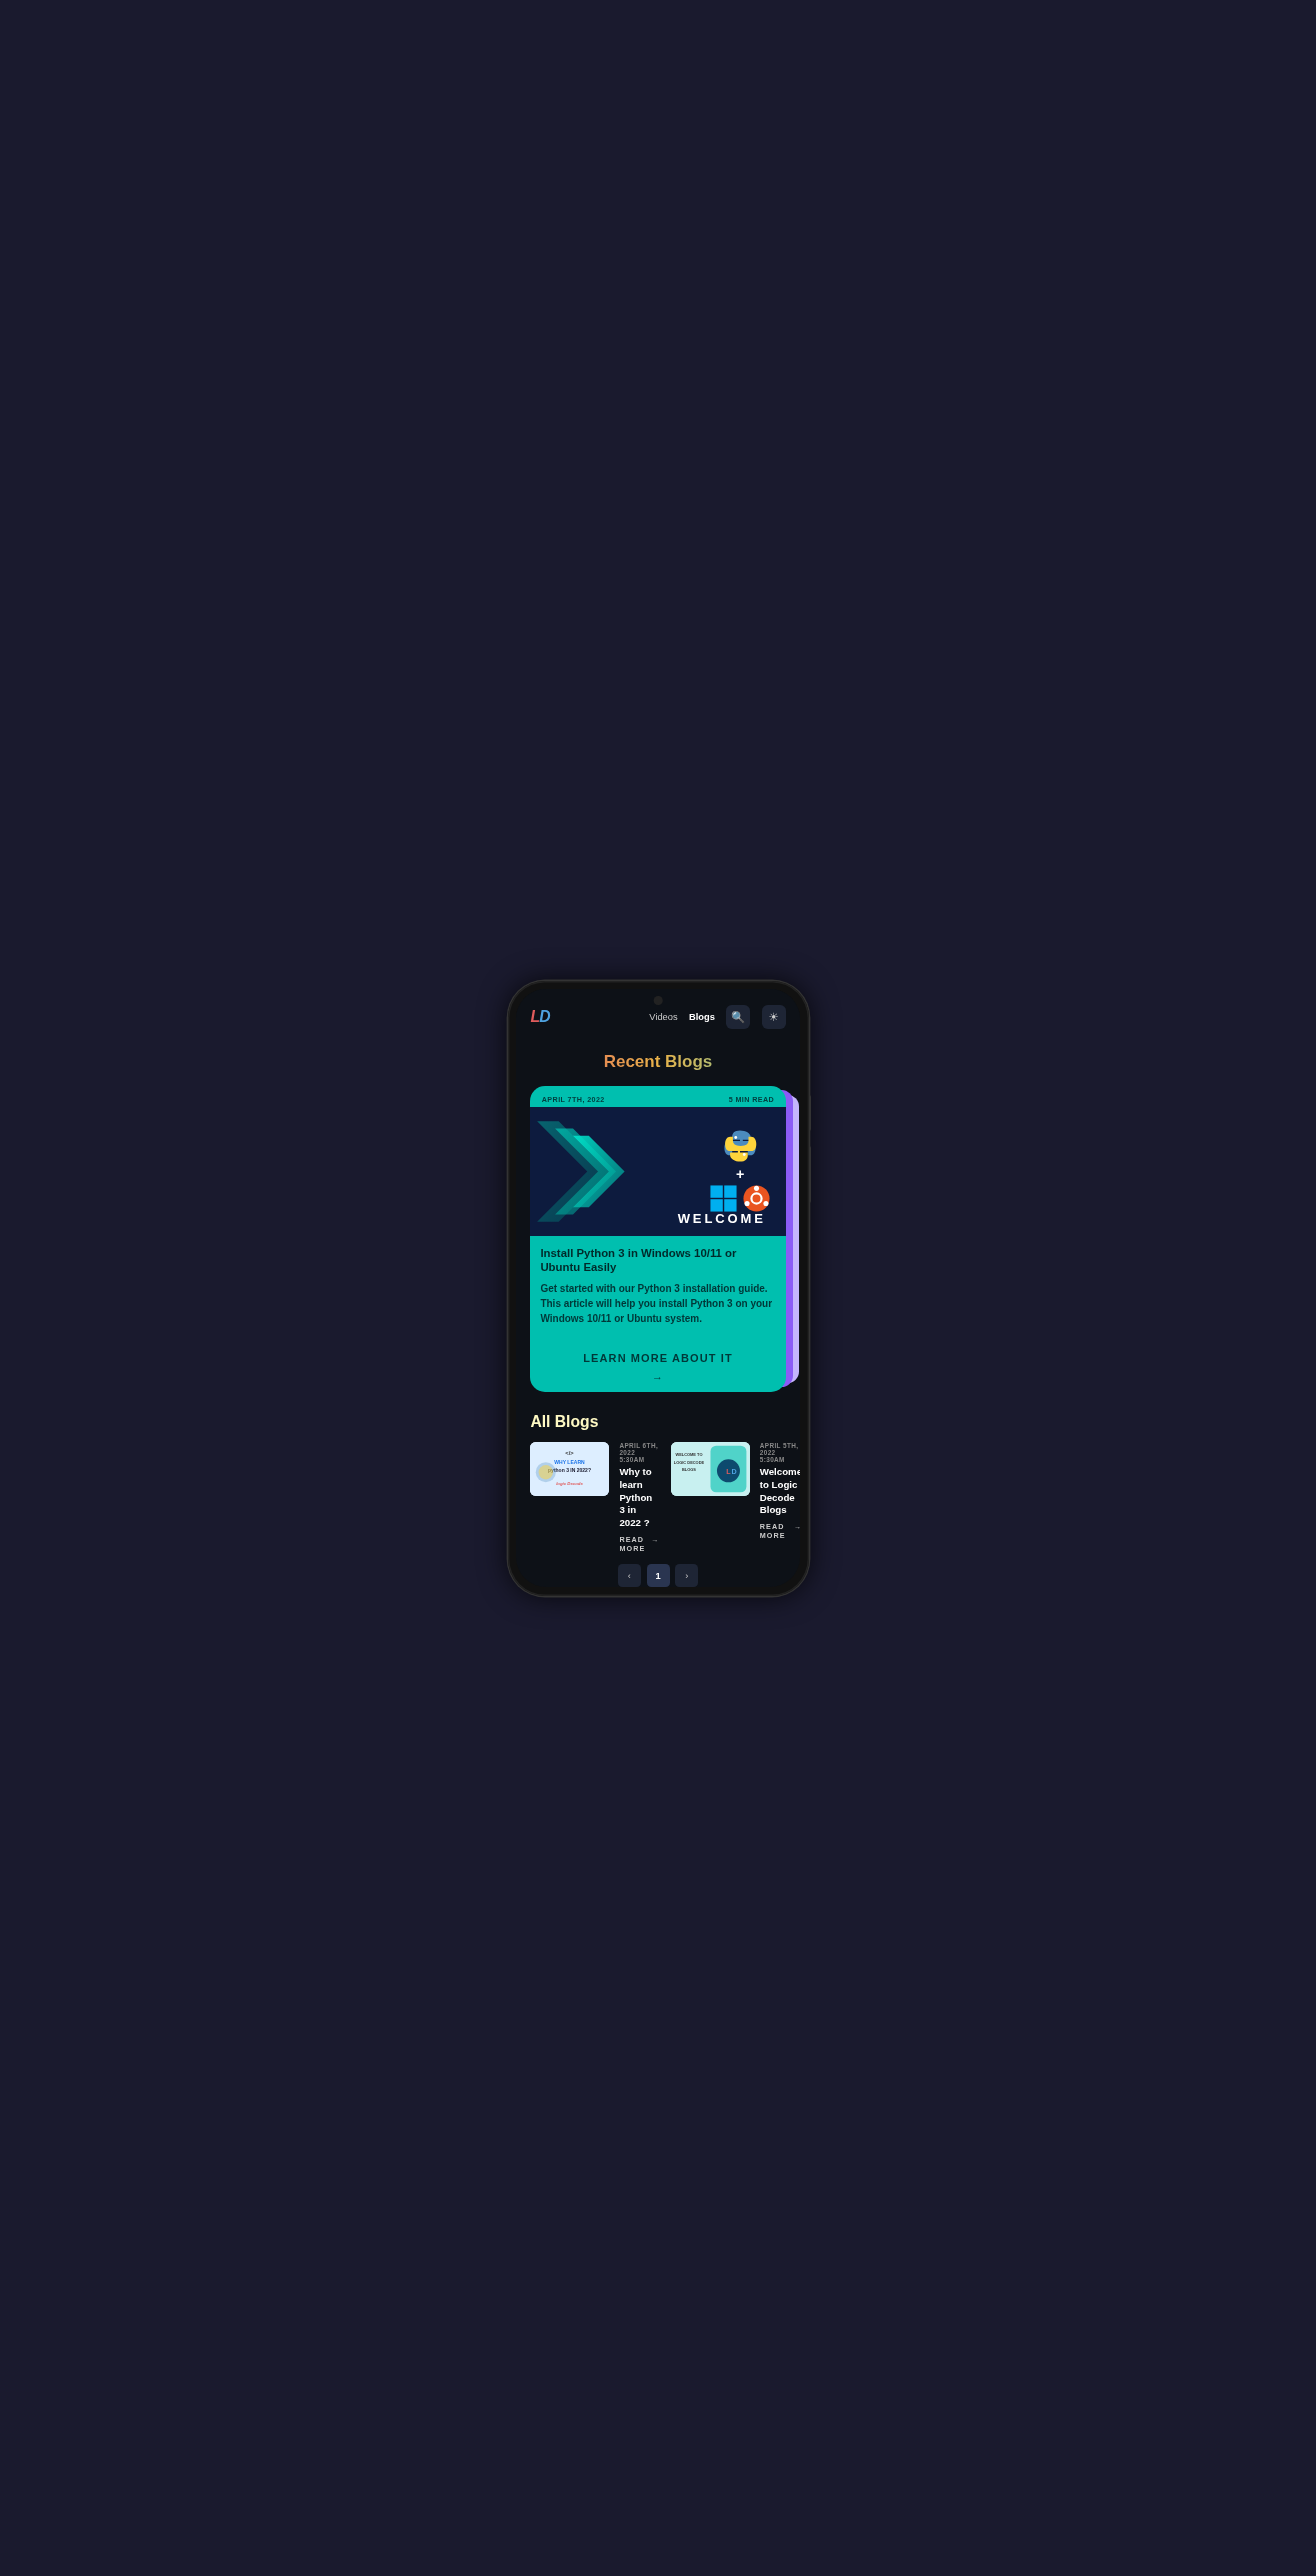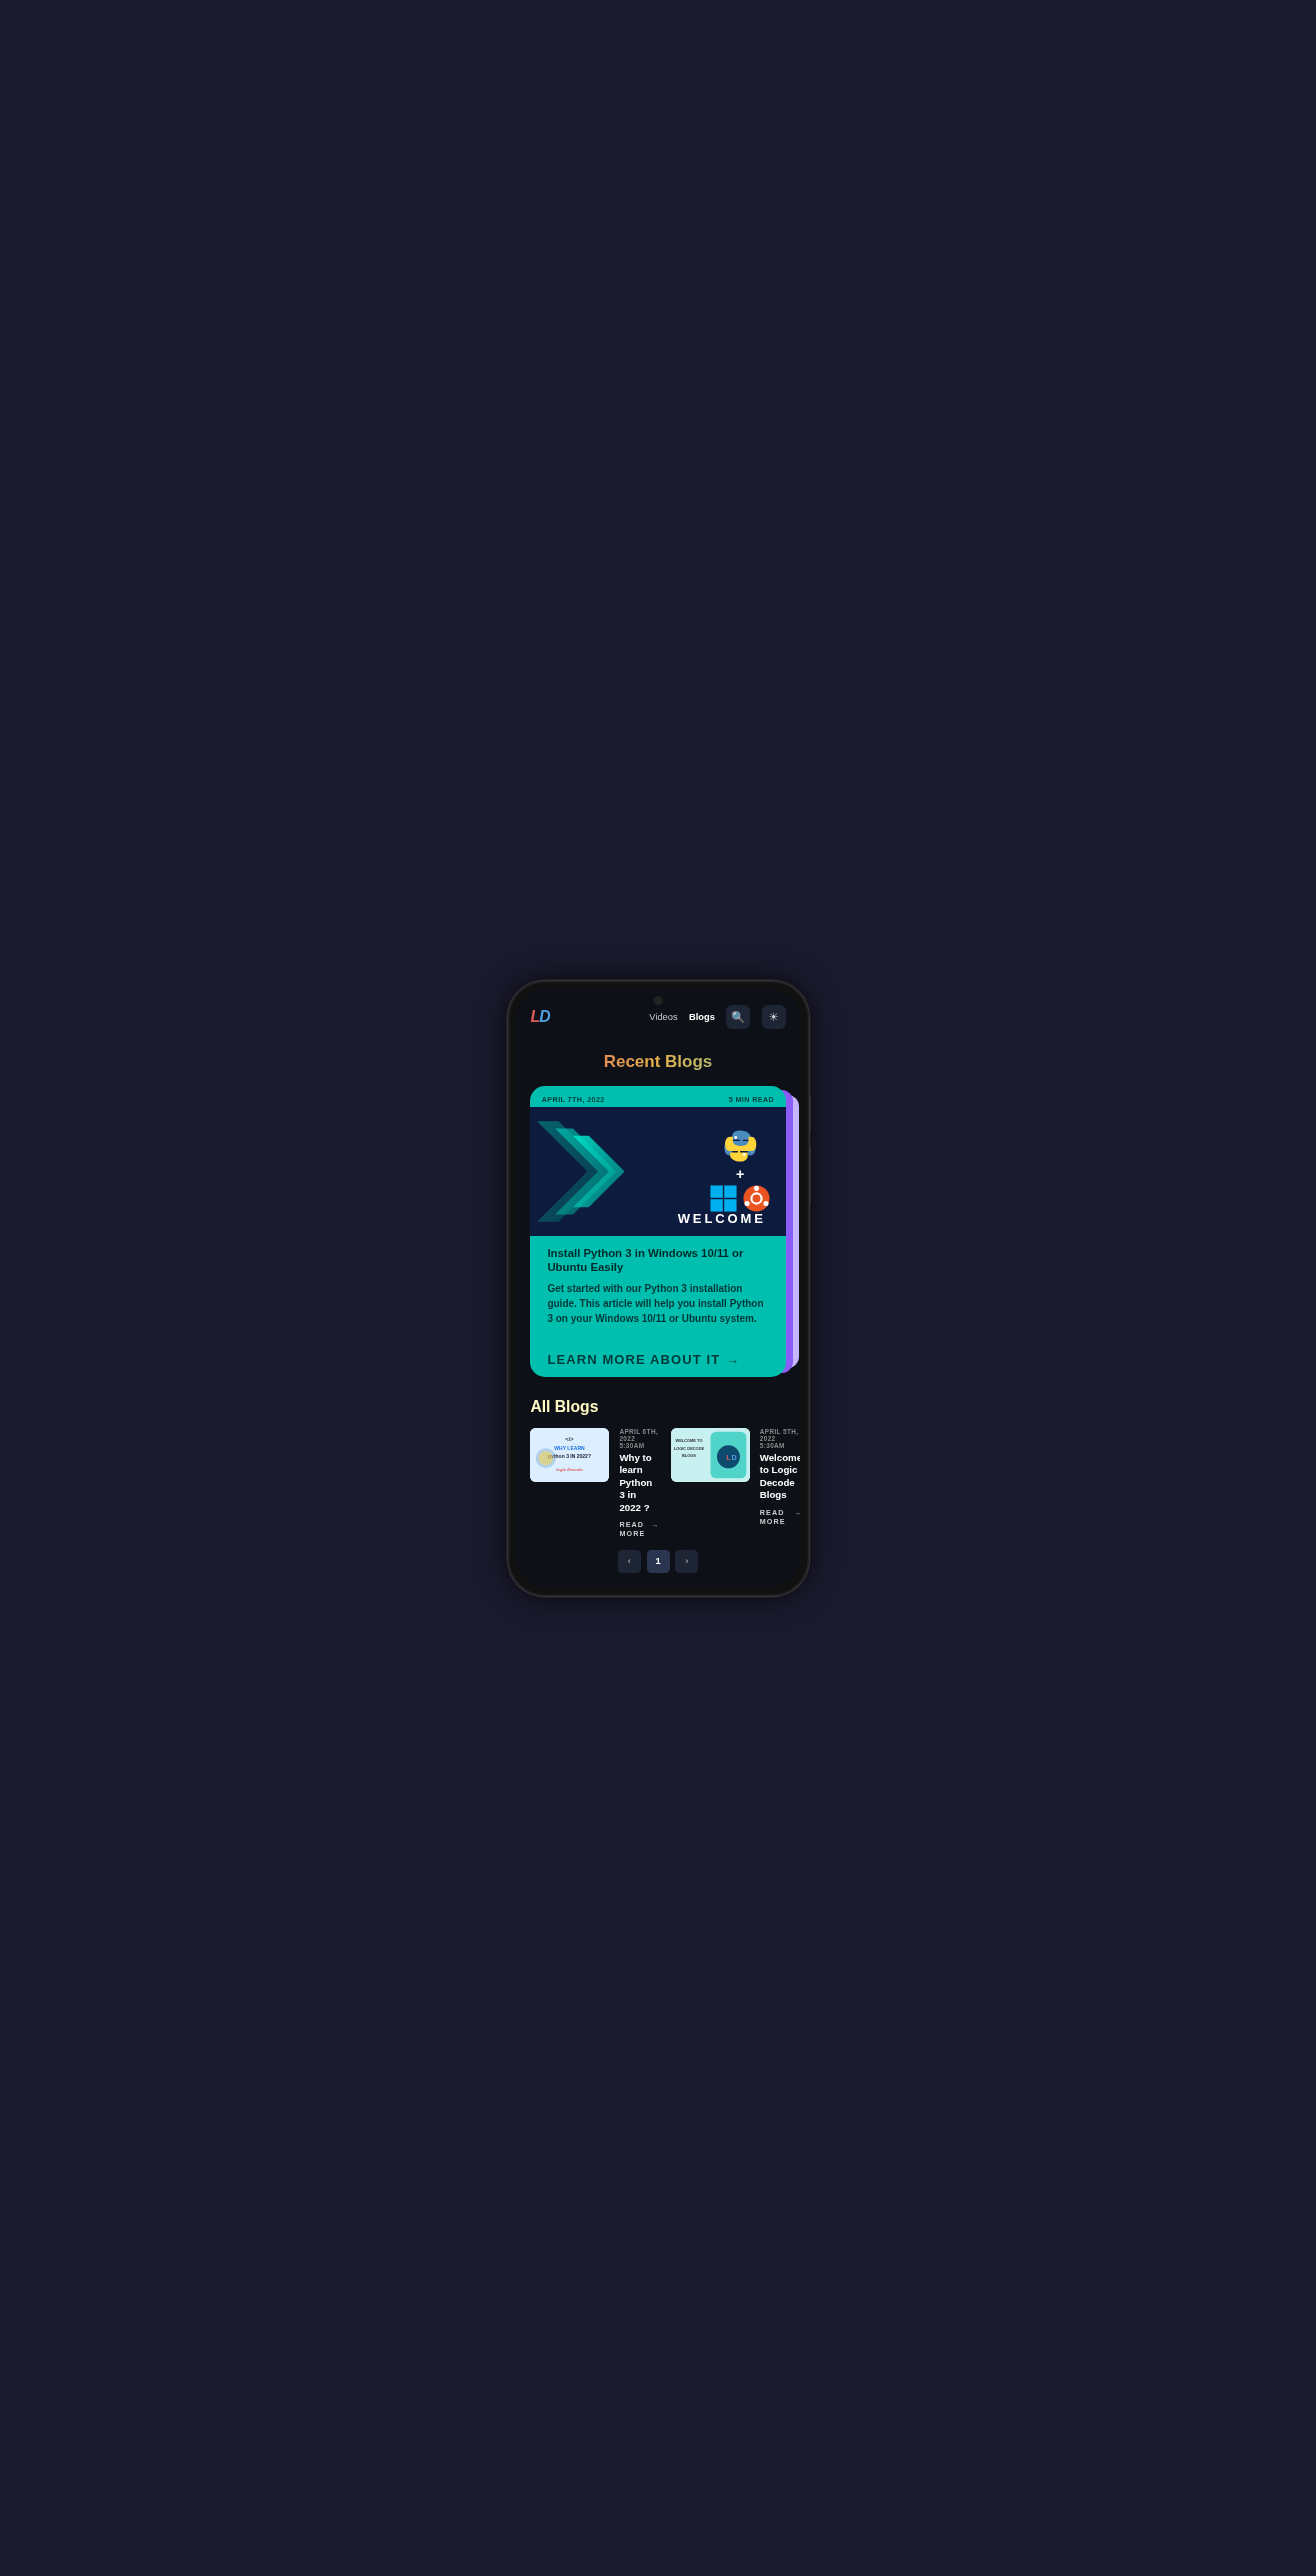--- a/index.html
+++ b/index.html
@@ -234,21 +234,21 @@
       right: 0;
       left: 50%;
       text-align: center;
       color: white;
       font-size: 13px;
       font-weight: 900;
       letter-spacing: 2.9px;
     }
 
     .card-body {
-      padding: 10px 17px;
+      padding: 10px 10px;
     }
 
     .card-title {
       color: #002a2a;
       font-size: 11.4px;
       font-weight: 800;
       margin-bottom: 5.7px;
       line-height: 1.3;
     }
 
@@ -257,26 +257,27 @@
       font-size: 10px;
       line-height: 1.5;
       margin-bottom: 26px;
       font-weight: bold;
     }
 
     .learn-more-link {
       display: flex;
       align-items: center;
       gap: 5.7px;
-      font-size: 13px;
+      font-size: 11px;
       font-weight: 800;
       color: #003838;
       letter-spacing: 1.1px;
       text-transform: uppercase;
       cursor: pointer;
+      flex-direction: column;
     }
 
     
     .section-title-all {
       font-size: 15.7px;
       font-weight: 900;
       color: #fef9c3;
       margin-bottom: 11.4px;
     }
 

